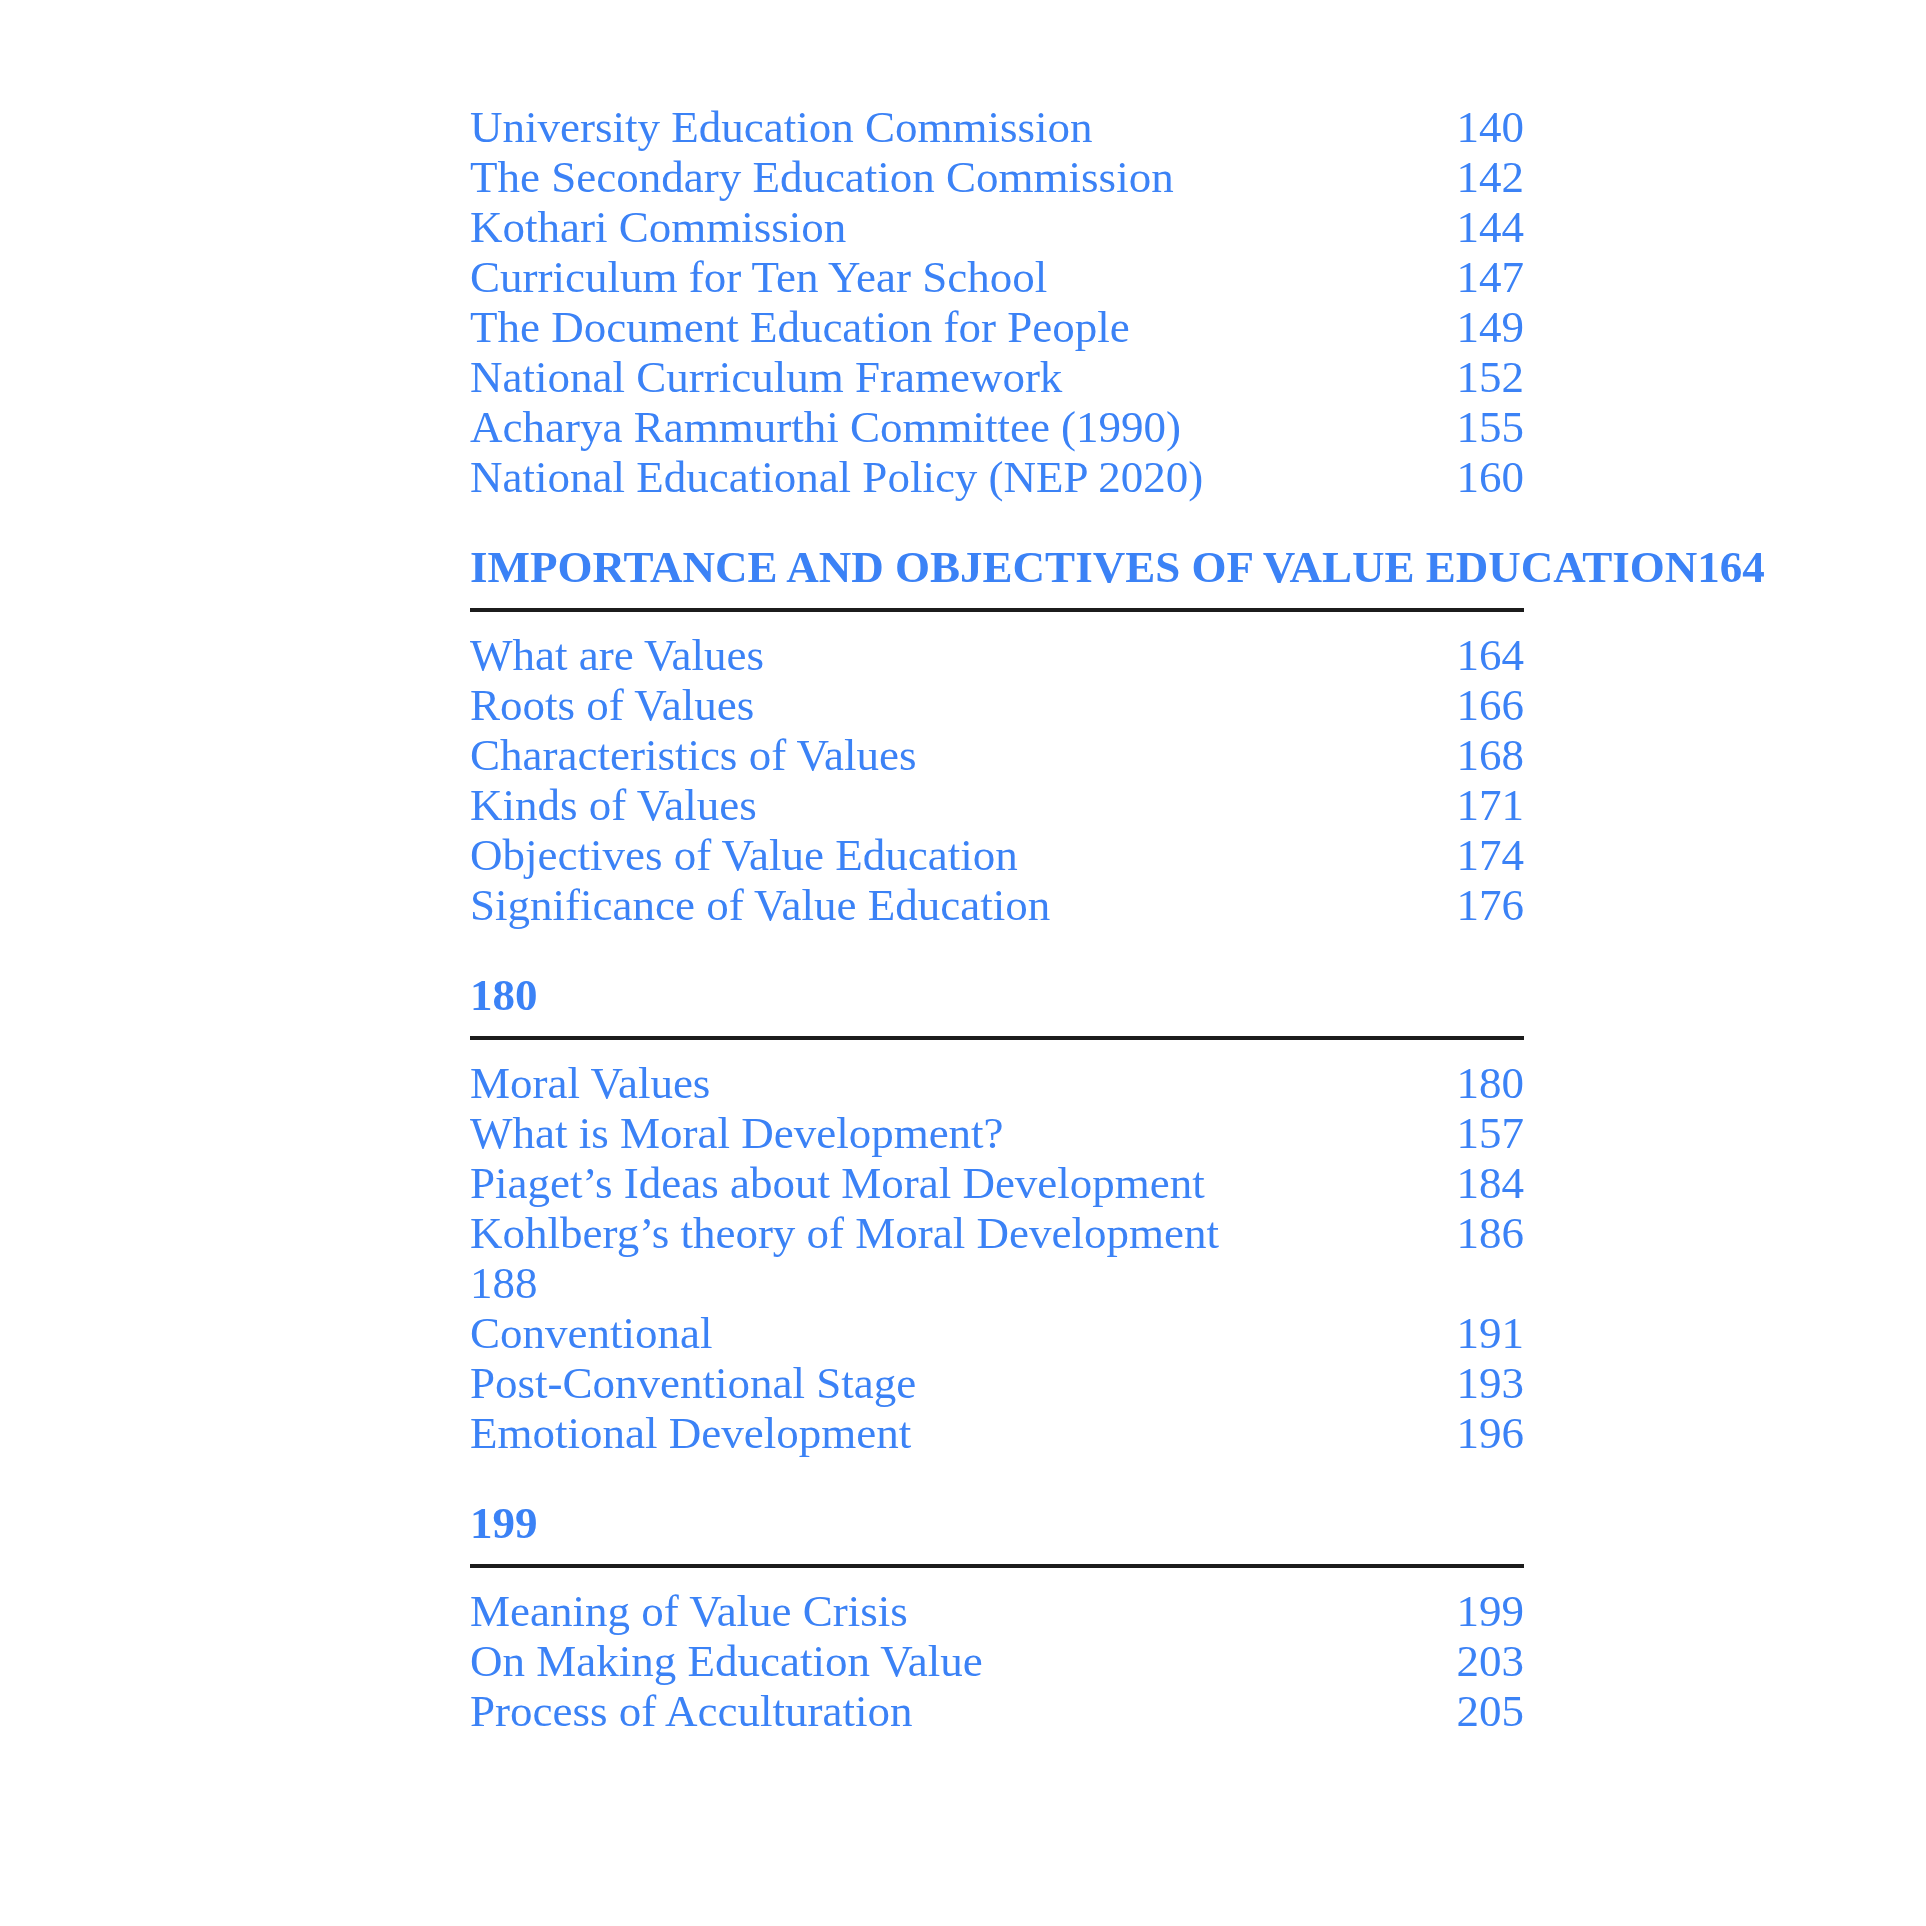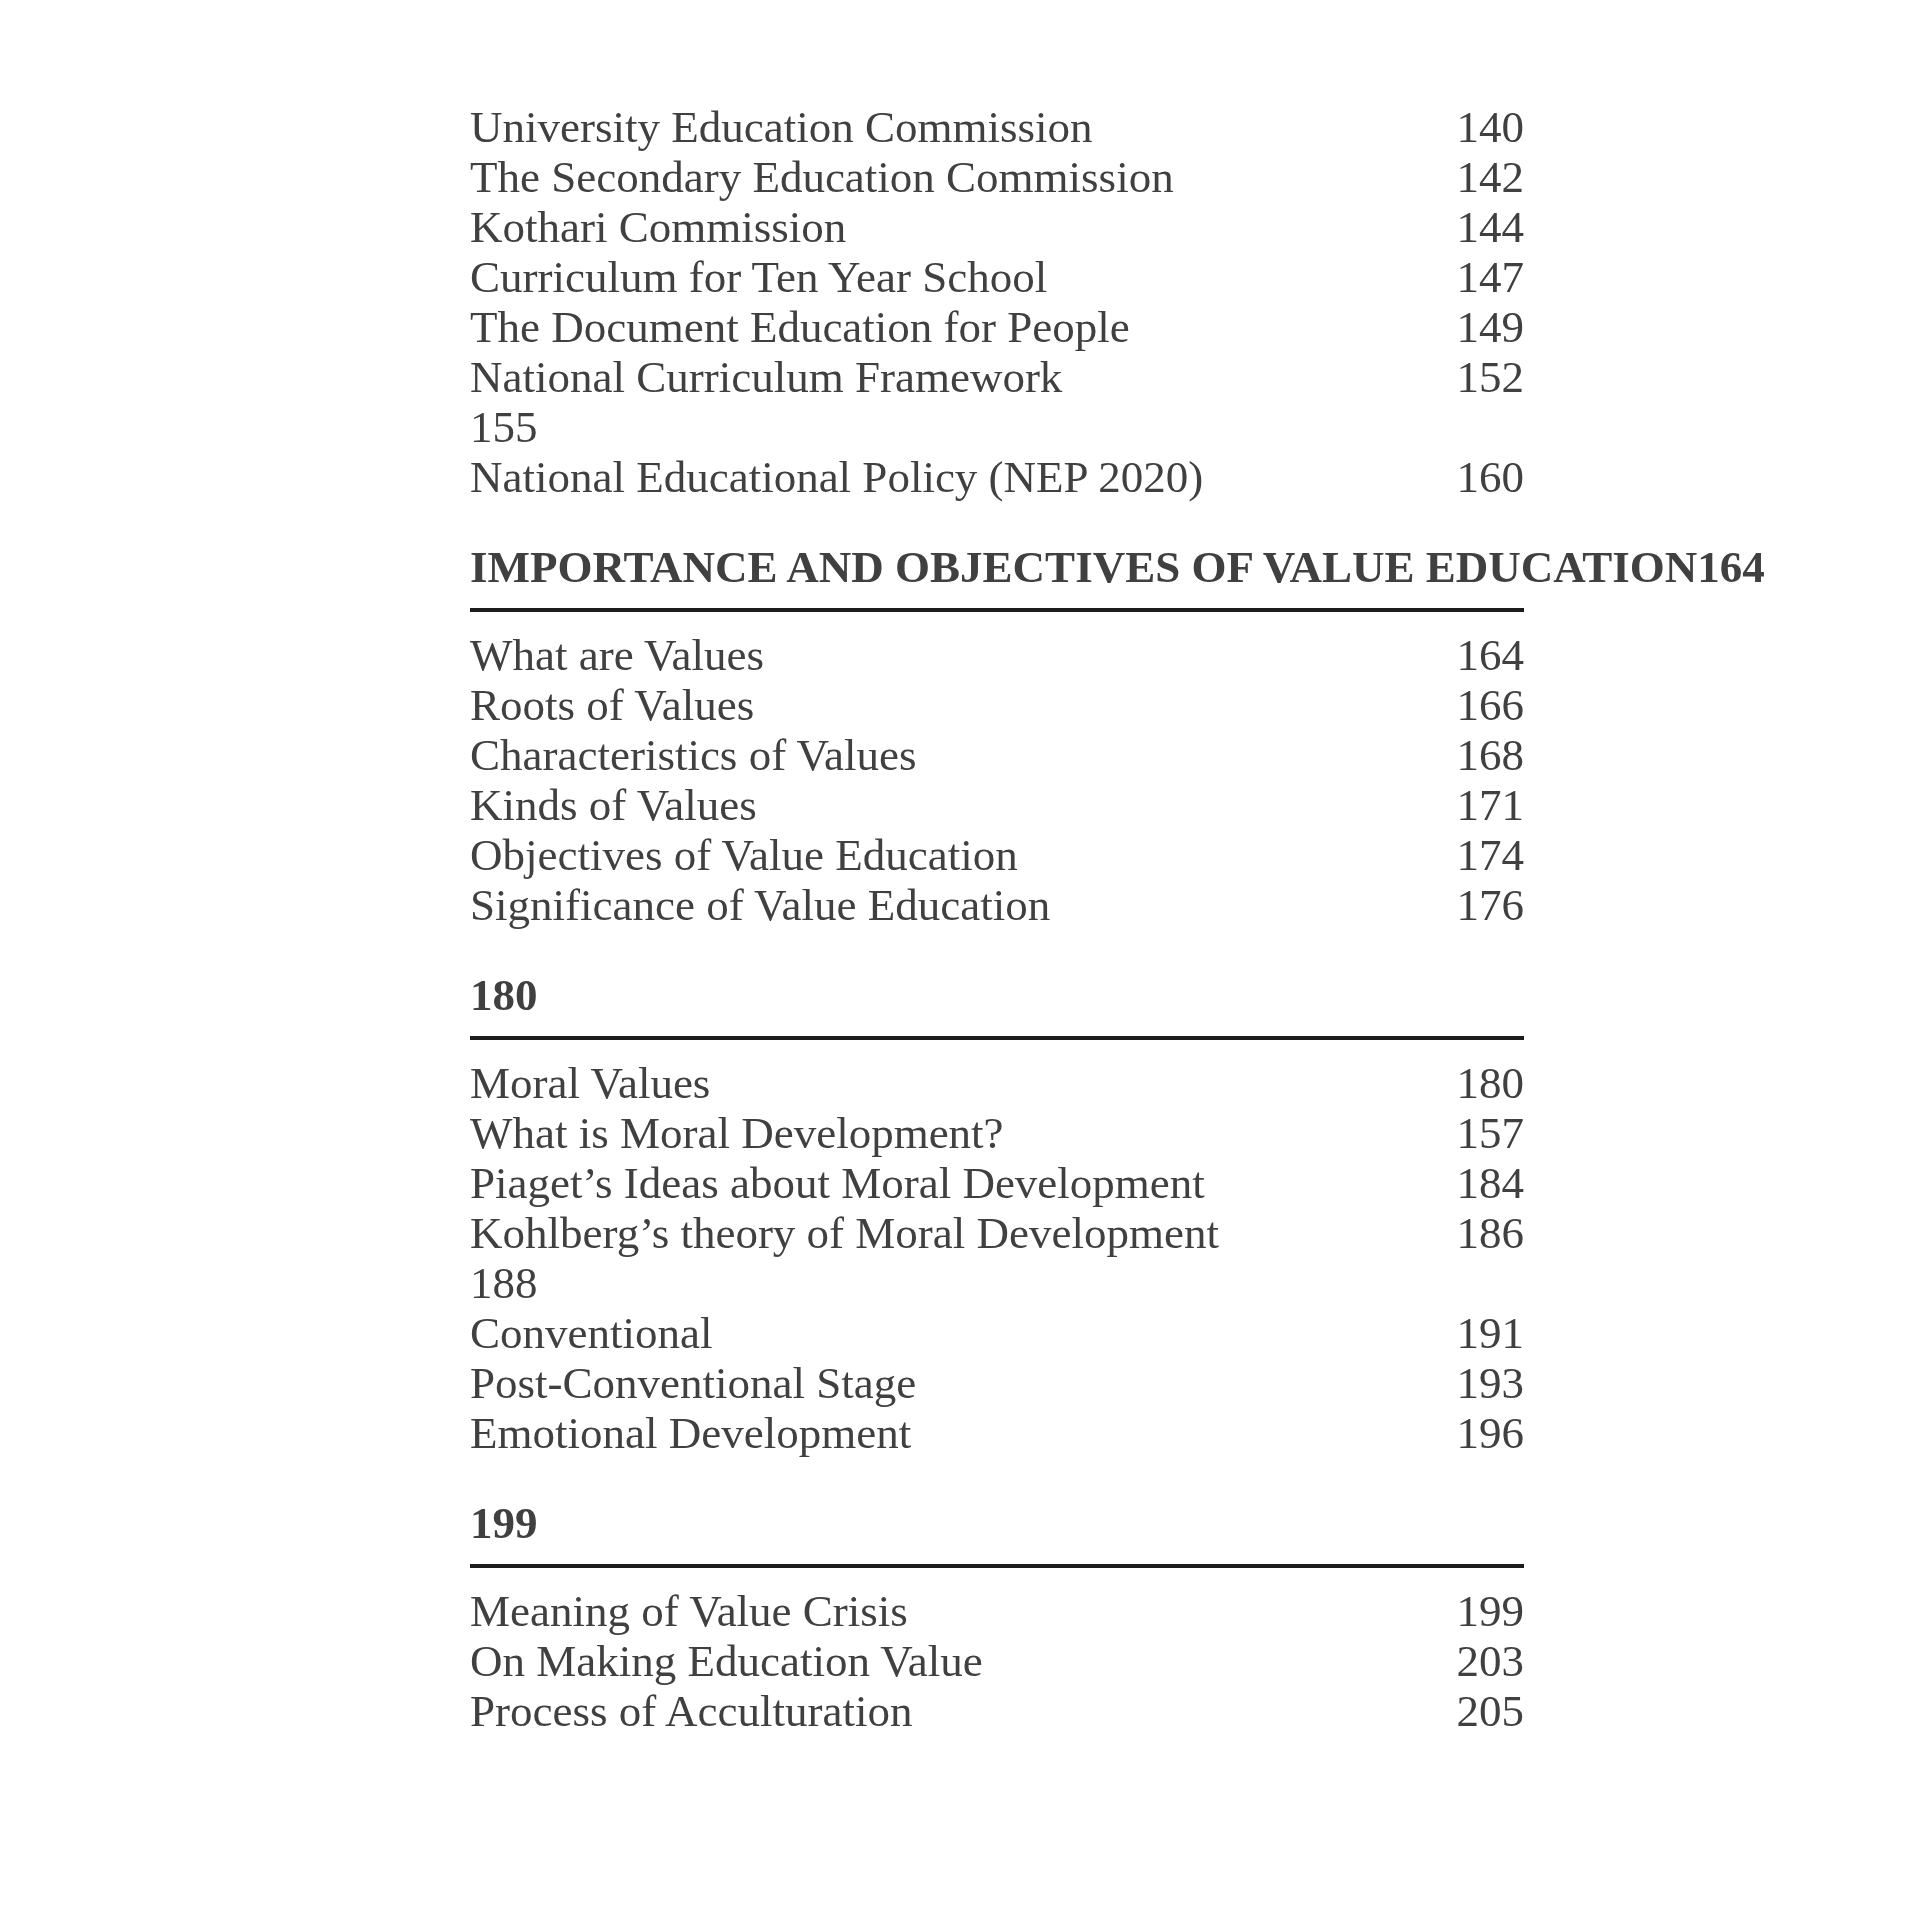--- a/index.html
+++ b/index.html
@@ -16,21 +16,21 @@
     height: 1927px;
     background: #ffffff;
     overflow: hidden;
   }
   .column {
     position: absolute;
     left: 470px;
     top: 0;
     width: 1054px;
     padding-top: 102px;
-    color: #404040;
+    color: #3b82f6;
   }
   .row {
     display: flex;
     justify-content: space-between;
     align-items: baseline;
     font-size: 45px;
     line-height: 50px;
     white-space: nowrap;
   }
   .row .pagenum {
@@ -73,20 +73,21 @@
       </div>
       <div class="row">
         <span>The Document Education for People</span>
         <span class="pagenum">149</span>
       </div>
       <div class="row">
         <span>National Curriculum Framework</span>
         <span class="pagenum">152</span>
       </div>
       <div class="row">
+        <span>Acharya Rammurthi Committee (1990)</span>
         <span class="pagenum">155</span>
       </div>
       <div class="row">
         <span>National Educational Policy (NEP 2020)</span>
         <span class="pagenum">160</span>
       </div>
     </div>
 
     <div>
       <div class="row heading-row">

